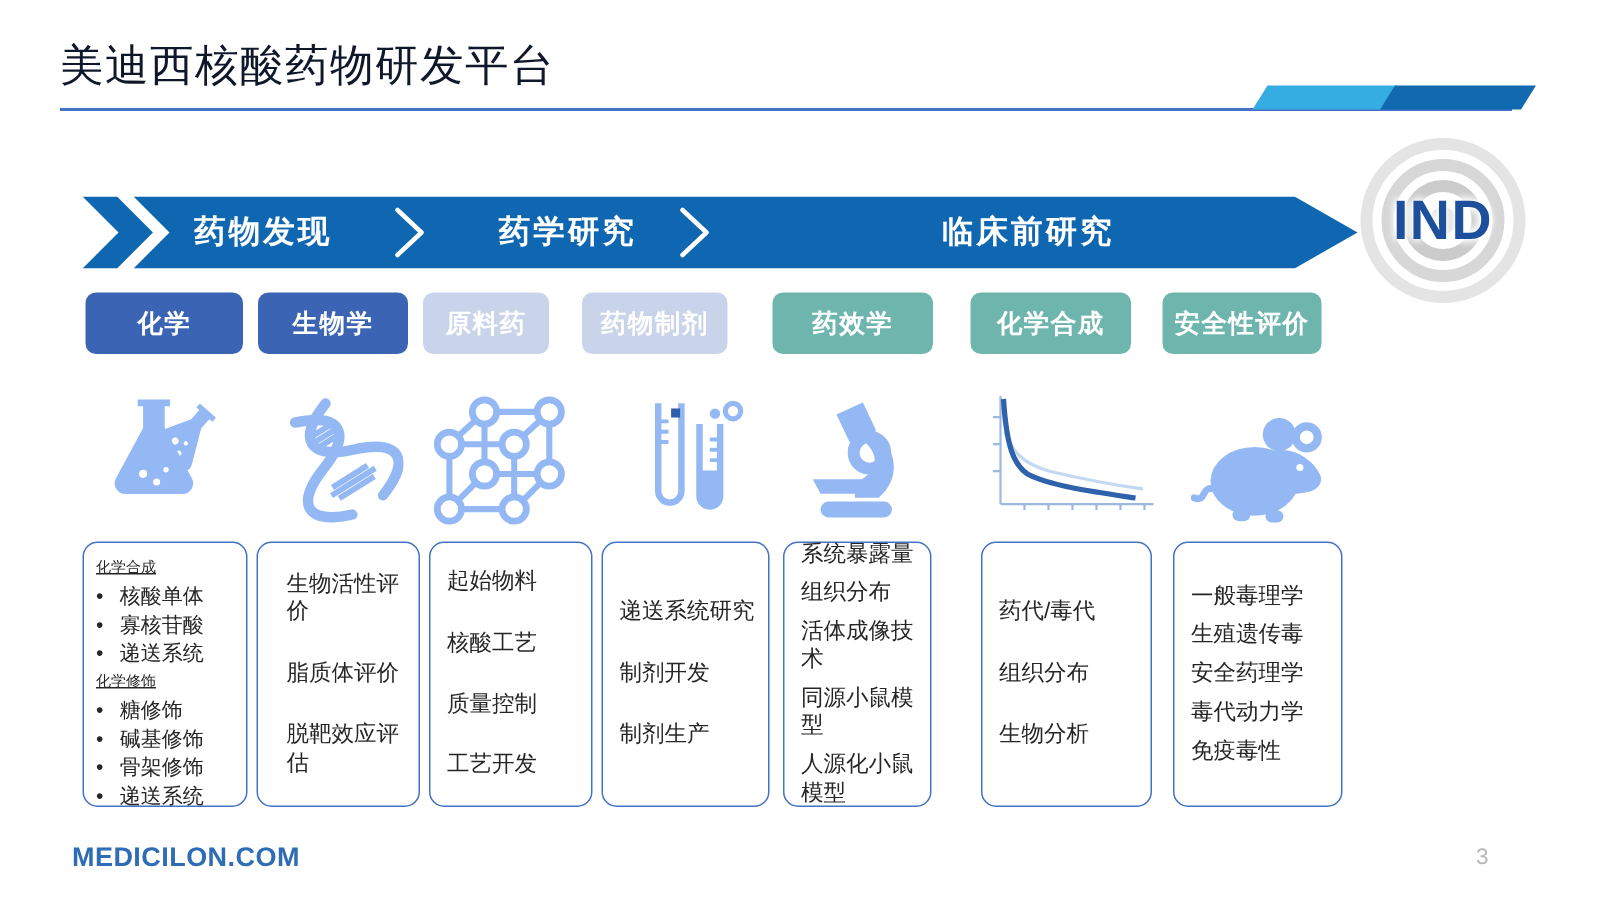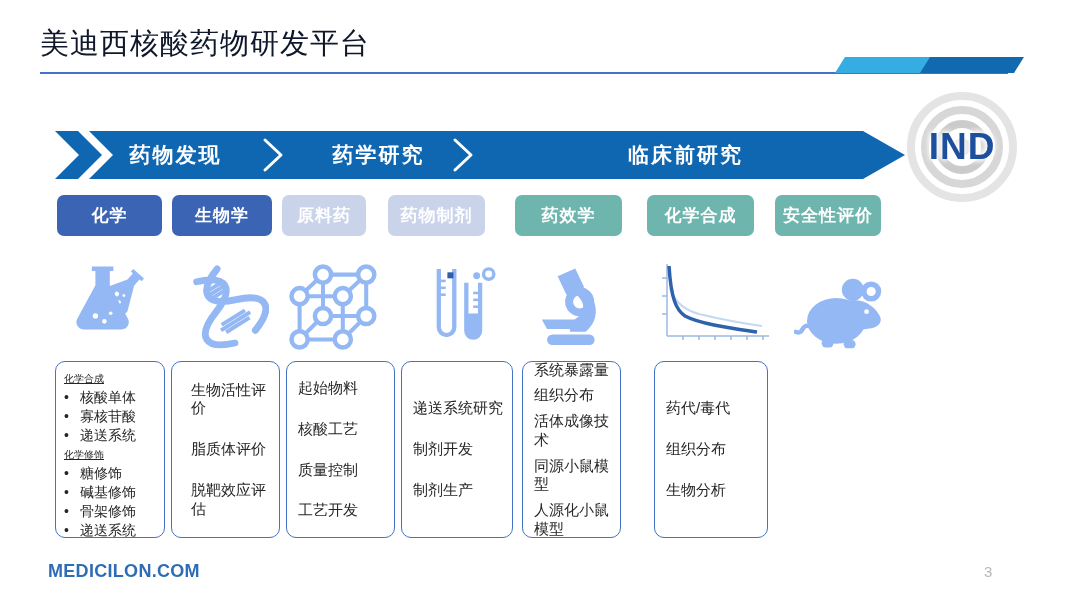--- a/index.html
+++ b/index.html
@@ -252,17 +252,24 @@
       <div class="box-item line">组织分布</div>
       <div class="box-item line">活体成像技术</div>
       <div class="box-item line">同源小鼠模型</div>
       <div class="box-item line">人源化小鼠模型</div>
     </div>
   <div class="abs box box6 center sp-wide">
       <div class="box-item line">药代/毒代</div>
       <div class="box-item line">组织分布</div>
       <div class="box-item line">生物分析</div>
     </div>
+  <div class="abs box box7 center sp-narrow">
+      <div class="box-item line">一般毒理学</div>
+      <div class="box-item line">生殖遗传毒</div>
+      <div class="box-item line">安全药理学</div>
+      <div class="box-item line">毒代动力学</div>
+      <div class="box-item line">免疫毒性</div>
+    </div>
 
   <a class="abs site">MEDICILON.COM</a>
   <div class="abs pagenum">3</div>
 
 </div>
 
 </body></html>

